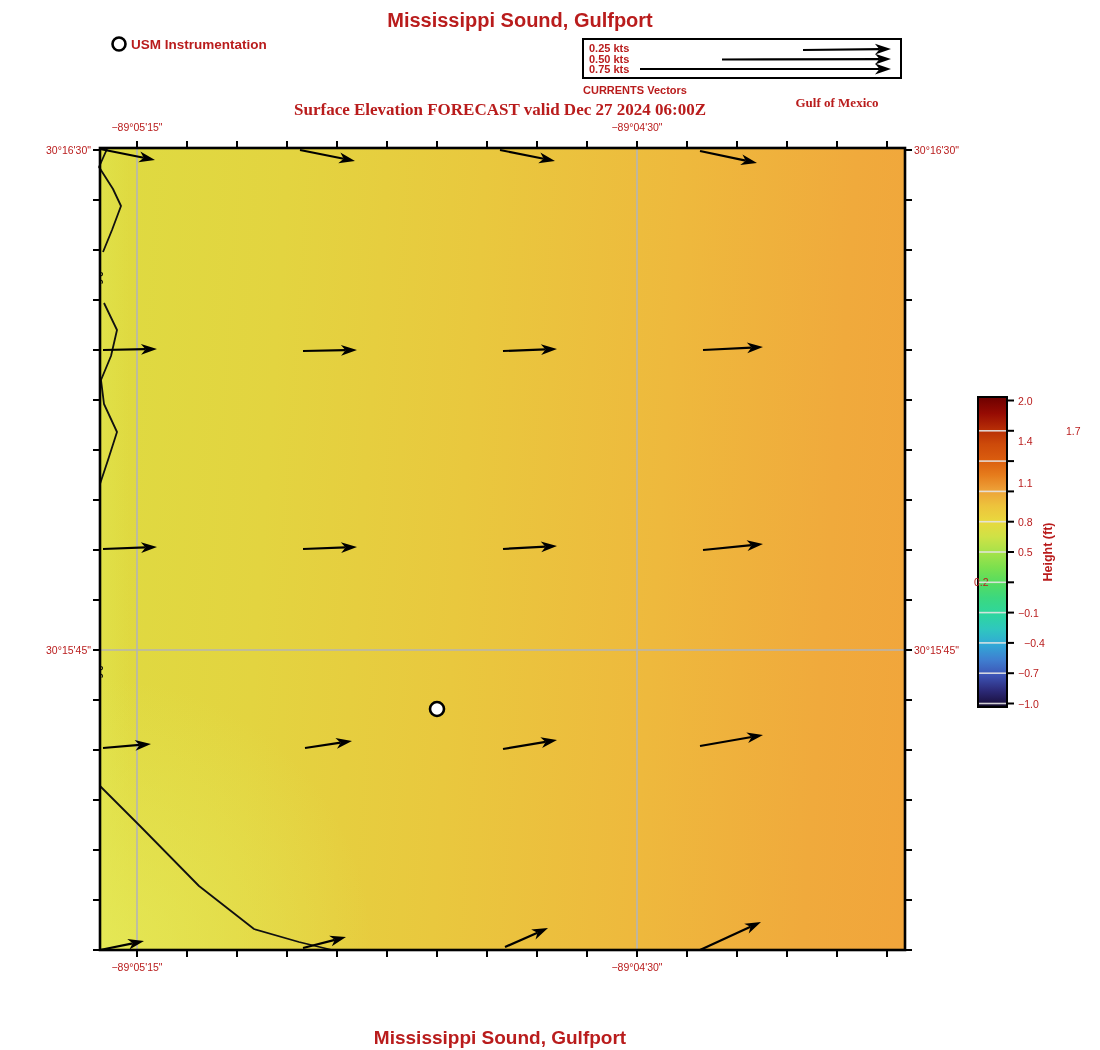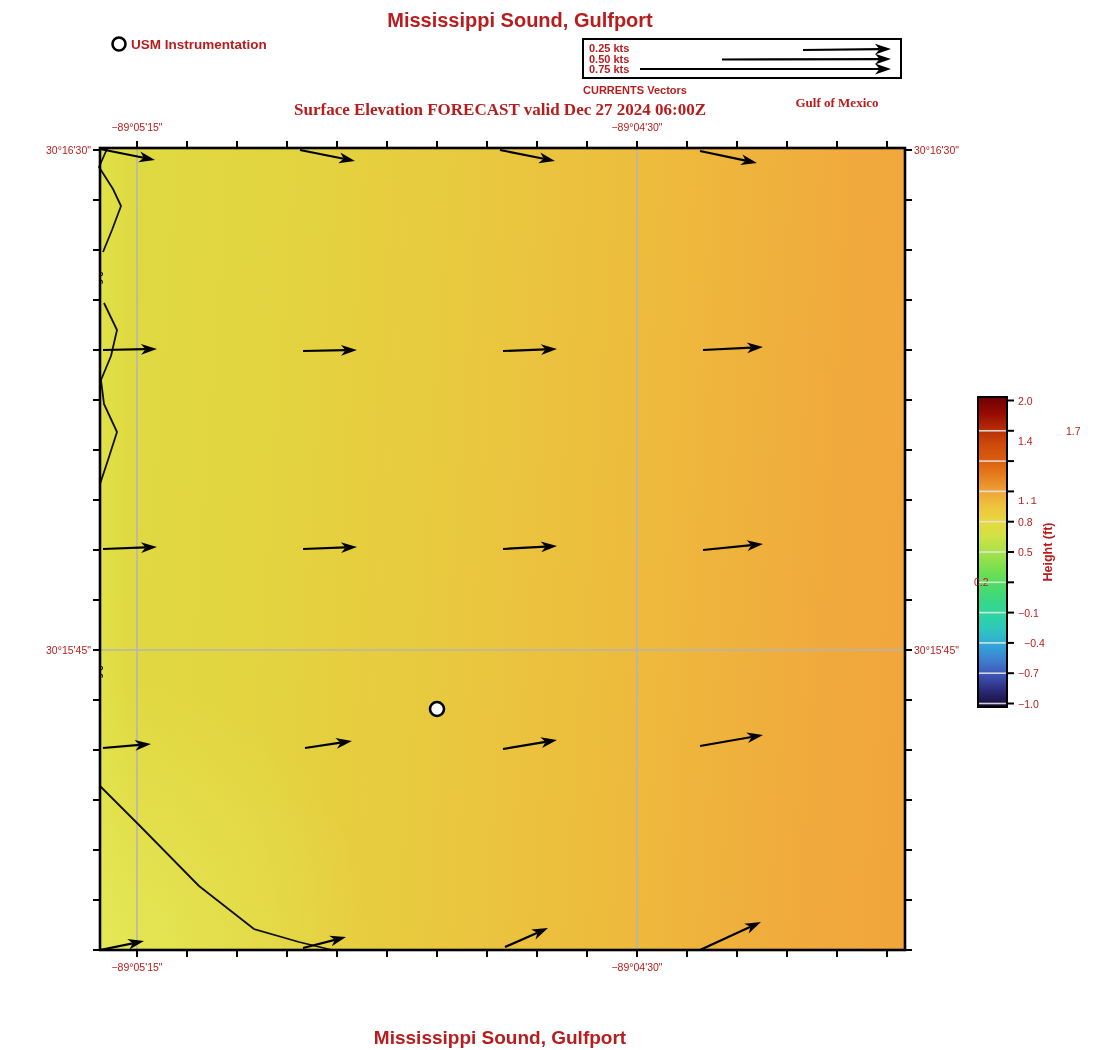--- a/index.html
+++ b/index.html
@@ -66,21 +66,21 @@
   <div class="abs axis-label y-lab-l" style="left:91px;top:650px">30°15'45"</div>
   <div class="abs axis-label y-lab-r" style="left:914px;top:150px">30°16'30"</div>
   <div class="abs axis-label y-lab-r" style="left:914px;top:650px">30°15'45"</div>
 
   <div class="abs cbar"></div>
   <div class="abs cbar-title">Height (ft)</div>
   <div id="cbar-labels" class="abs" style="left:0;top:0;width:912px;height:1050px">
       <div class="cbar-tick" style="left: 1018px; top: 400.5px;">2.0</div>
       <div class="cbar-tick" style="left: 1060px; top: 430.8px; margin-left: 6px;">1.7</div>
       <div class="cbar-tick" style="left: 1018px; top: 441px; text-align: center;">1.4</div>
-      <div class="cbar-tick" style="left: 1018px; top: 501px; font-family: Liberation Mono, monospace;">1.1</div>
+      <div class="cbar-tick" style="left: 1018px; top: 483px;">1.1</div>
       <div class="cbar-tick" style="left: 1018px; top: 521.7px;">0.8</div>
       <div class="cbar-tick" style="left: 1018px; top: 552px;">0.5</div>
       <div class="cbar-tick" style="left: 974px; top: 582.3px;">0.2</div>
       <div class="cbar-tick" style="left: 1018px; top: 612.6px;">−0.1</div>
       <div class="cbar-tick" style="left: 1018px; top: 642.9px; margin-left: 6px;">−0.4</div>
       <div class="cbar-tick" style="left: 1018px; top: 673.2px;">−0.7</div>
       <div class="cbar-tick" style="left: 1018px; top: 703.5px;">−1.0</div>
     </div>
 
   <svg id="overlay" width="1100" height="1050" viewBox="0 0 1100 1050">

